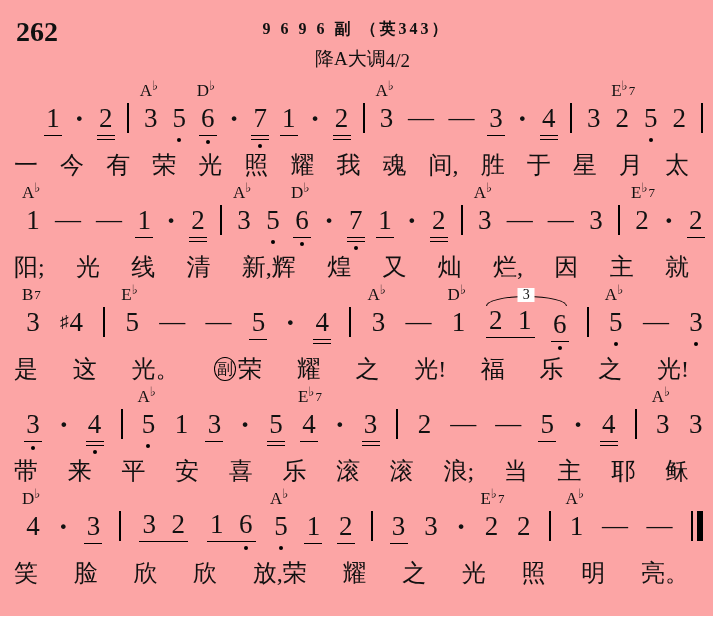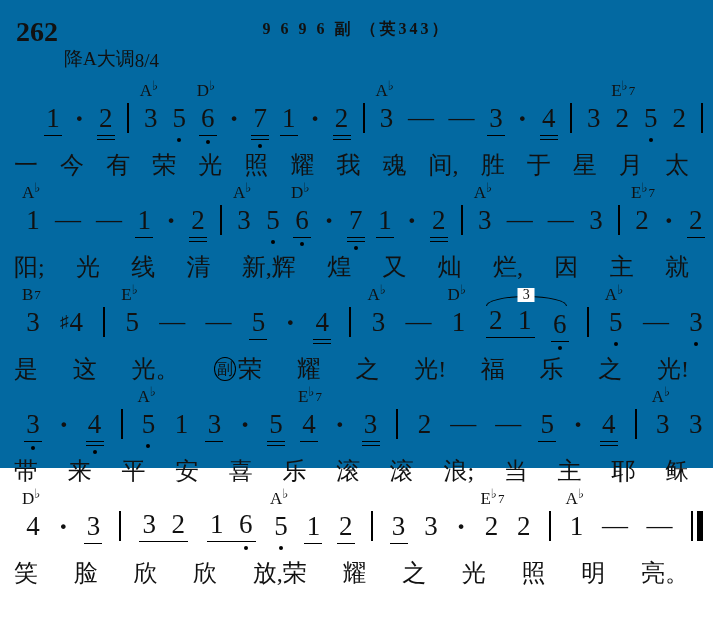--- a/index.html
+++ b/index.html
@@ -1,26 +1,26 @@
 <!DOCTYPE html>
 <html><head>
 <meta charset="utf-8">
 <style>
   html,body{margin:0;padding:0;background:#fff;}
   body{width:713px;height:640px;overflow:hidden;
        font-family:"Liberation Serif","DejaVu Serif",serif;color:#111;}
-  .page{position:relative;width:713px;height:468px;box-sizing:border-box;padding-top:8px;background:#0369a1;}
+  .page{position:relative;width:713px;height:616px;box-sizing:border-box;padding-top:8px;background:#fca5a5;}
 
   
   .hymn-number{position:absolute;left:16px;top:16px;font-size:28px;font-weight:700;}
   .title-row{text-align:center;margin-top:18px;line-height:1.1;white-space:nowrap;}
   .title{font-size:31px;font-weight:700;letter-spacing:2px;}
   .category{font-size:23px;font-weight:700;margin-left:10px;}
   .meter{text-align:center;font-size:16px;font-weight:700;margin-top:11px;letter-spacing:3px;}
-  .keyrow{display:flex;justify-content:flex-start;align-items:flex-end;
+  .keyrow{display:flex;justify-content:center;align-items:flex-end;
           padding:4px 52px 0 64px;font-size:19px;height:28px;}
 
   
   .systems{margin-top:2px;}
   .system{height:102px;box-sizing:border-box;padding-top:27px;}
   .notes-row{display:flex;justify-content:space-between;align-items:center;
              padding:0 10px 0 26px;height:34px;}
   .system.indent .notes-row{padding-left:46px;}
 
   .note{position:relative;font-size:27px;line-height:1;text-align:center;min-width:14px;}
@@ -58,21 +58,21 @@
         font-size:16px;line-height:1.15;padding:2px 2px;margin-right:2px;vertical-align:3px;}
 </style>
 </head>
 <body>
 
 <div class="page">
   <div class="hymn-number">262</div>
   <div class="meter">9 6 9 6 副 （英343）</div>
   <div class="keyrow">
     <span>降A大调</span>
-    <span>8/4</span>
+    <span>4/2</span>
   </div>
   <div class="systems" id="systems">
       <div class="system indent">
         <div class="notes-row">
           <span class="note u1">1</span>
           <span class="note dotn">·</span>
           <span class="note u2">2</span>
           <span class="bar"></span>
           <span class="note">3<span class="chord">A<span class="flat">♭</span></span></span>
           <span class="note">5<i class="od"></i></span>

